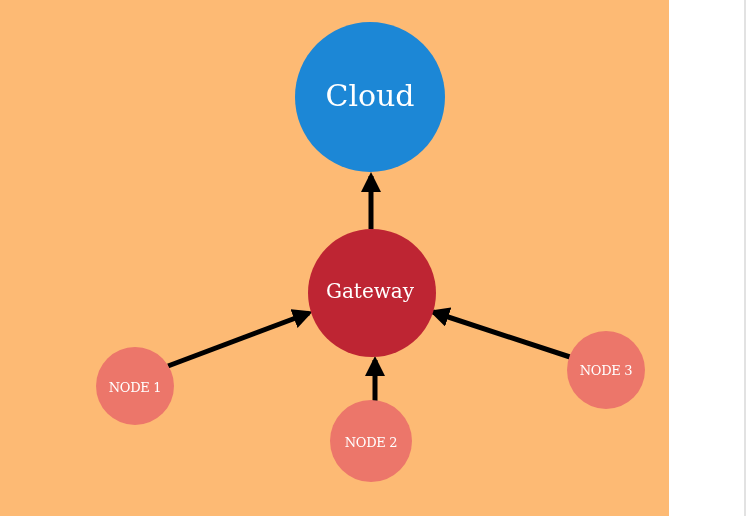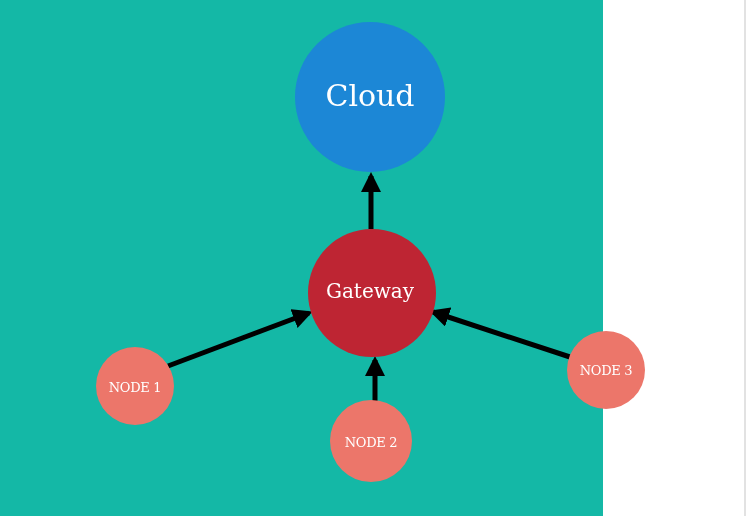--- a/index.html
+++ b/index.html
@@ -10,23 +10,23 @@
   body {
     width: 748px;
     height: 516px;
     position: relative;
     overflow: hidden;
     font-family: "DejaVu Serif", serif;
   }
   .canvas {
     position: absolute;
     left: 0; top: 0;
-    width: 603px;
+    width: 669px;
     height: 516px;
-    background: #14b8a6;
+    background: #fdba74;
   }
   .right-edge {
     position: absolute;
     left: 744px;
     top: 0;
     width: 2px;
     height: 516px;
     background: #e2e2e2;
   }
   svg {

